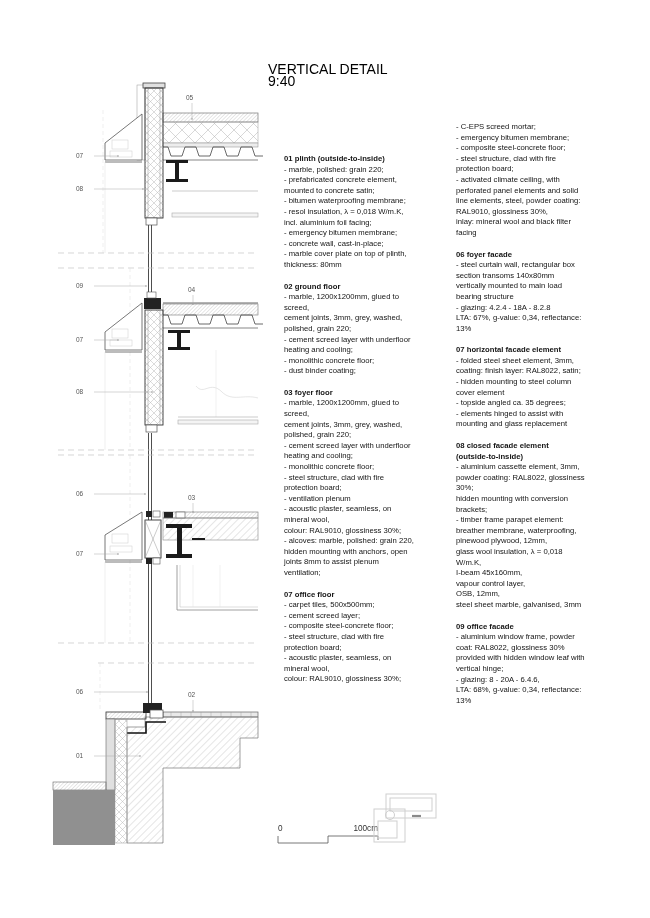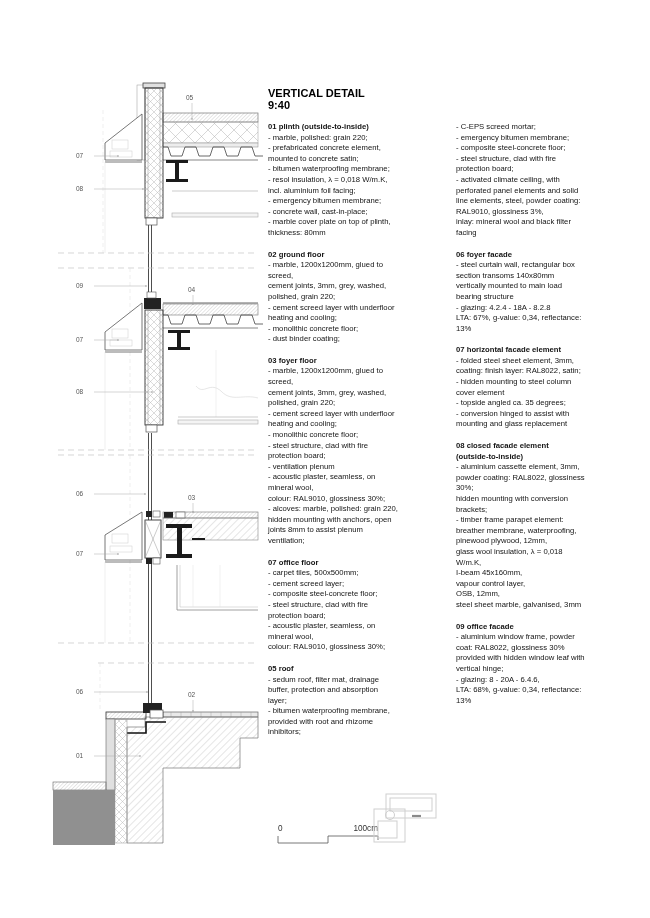--- a/index.html
+++ b/index.html
@@ -1,23 +1,23 @@
 <!DOCTYPE html>
 <html><head>
 <meta charset="utf-8">
 <style>
   html,body{margin:0;padding:0;}
   body{
     width:650px;height:918px;background:#ffffff;position:relative;overflow:hidden;
     font-family:"Liberation Sans",sans-serif;color:#141414;
   }
   #drawing{position:absolute;left:0;top:0;}
-  .page-title{position:absolute;left:268px;top:88px;font-size:11px;font-weight:bold;line-height:11.5px;color:#000;}
+  .page-title{position:absolute;left:268px;top:64px;font-size:14px;font-weight:normal;line-height:11.5px;color:#000;}
   .col{position:absolute;top:122px;font-size:7.7px;line-height:10.6px;}
-  #col-left{left:268px;width:162px;}
+  #col-left{left:284px;width:162px;margin-top:32px;}
   #col-right{left:456px;width:162px;}
   .spec-section{margin-bottom:11px;}
   .spec-heading{font-weight:bold;white-space:nowrap;}
   .spec-line{white-space:nowrap;}
   
   .brk{stroke:#c4c4c4;stroke-width:0.7;stroke-dasharray:6 4;fill:none;}
   .guide{stroke:#ddd;stroke-width:0.5;stroke-dasharray:4 3;}
   .glaz{stroke:#3a3a3a;stroke-width:0.9;}
   .outl{stroke:#555;stroke-width:0.8;fill:#fff;}
   .thin{stroke:#ccc;stroke-width:0.5;fill:none;}
@@ -291,62 +291,53 @@
       <div class="spec-heading">07 office floor</div>
       <div class="spec-line">- carpet tiles, 500x500mm;</div>
       <div class="spec-line">- cement screed layer;</div>
       <div class="spec-line">- composite steel-concrete floor;</div>
       <div class="spec-line">- steel structure, clad with fire</div>
       <div class="spec-line">protection board;</div>
       <div class="spec-line">- acoustic plaster, seamless, on</div>
       <div class="spec-line">mineral wool,</div>
       <div class="spec-line">colour: RAL9010, glossiness 30%;</div>
     </div>
-    <div class="spec-section">
-      <div class="spec-heading">05 roof</div>
-      <div class="spec-line">- sedum roof, filter mat, drainage</div>
-      <div class="spec-line">buffer, protection and absorption</div>
-      <div class="spec-line">layer;</div>
-      <div class="spec-line">- bitumen waterproofing membrane,</div>
-      <div class="spec-line">provided with root and rhizome</div>
-      <div class="spec-line">inhibitors;</div>
-    </div>
   </div>
 <div id="col-right" class="col">
     <div class="spec-section">
       <div class="spec-line">- C-EPS screed mortar;</div>
       <div class="spec-line">- emergency bitumen membrane;</div>
       <div class="spec-line">- composite steel-concrete floor;</div>
       <div class="spec-line">- steel structure, clad with fire</div>
       <div class="spec-line">protection board;</div>
       <div class="spec-line">- activated climate ceiling, with</div>
       <div class="spec-line">perforated panel elements and solid</div>
       <div class="spec-line">line elements, steel, powder coating:</div>
-      <div class="spec-line">RAL9010, glossiness 3%,</div>
+      <div class="spec-line">RAL9010, glossiness 30%,</div>
       <div class="spec-line">inlay: mineral wool and black filter</div>
       <div class="spec-line">facing</div>
     </div>
     <div class="spec-section">
       <div class="spec-heading">06 foyer facade</div>
       <div class="spec-line">- steel curtain wall, rectangular box</div>
       <div class="spec-line">section transoms 140x80mm</div>
       <div class="spec-line">vertically mounted to main load</div>
       <div class="spec-line">bearing structure</div>
       <div class="spec-line">- glazing: 4.2.4 - 18A - 8.2.8</div>
       <div class="spec-line">LTA: 67%, g-value: 0,34, reflectance:</div>
       <div class="spec-line">13%</div>
     </div>
     <div class="spec-section">
       <div class="spec-heading">07 horizontal facade element</div>
       <div class="spec-line">- folded steel sheet element, 3mm,</div>
       <div class="spec-line">coating: finish layer: RAL8022, satin;</div>
       <div class="spec-line">- hidden mounting to steel column</div>
       <div class="spec-line">cover element</div>
       <div class="spec-line">- topside angled ca. 35 degrees;</div>
-      <div class="spec-line">- conversion hinged to assist with</div>
+      <div class="spec-line">- elements hinged to assist with</div>
       <div class="spec-line">mounting and glass replacement</div>
     </div>
     <div class="spec-section">
       <div class="spec-heading">08 closed facade element</div>
       <div class="spec-heading">(outside-to-inside)</div>
       <div class="spec-line">- aluminium cassette element, 3mm,</div>
       <div class="spec-line">powder coating: RAL8022, glossiness</div>
       <div class="spec-line">30%;</div>
       <div class="spec-line">hidden mounting with conversion</div>
       <div class="spec-line">brackets;</div>

